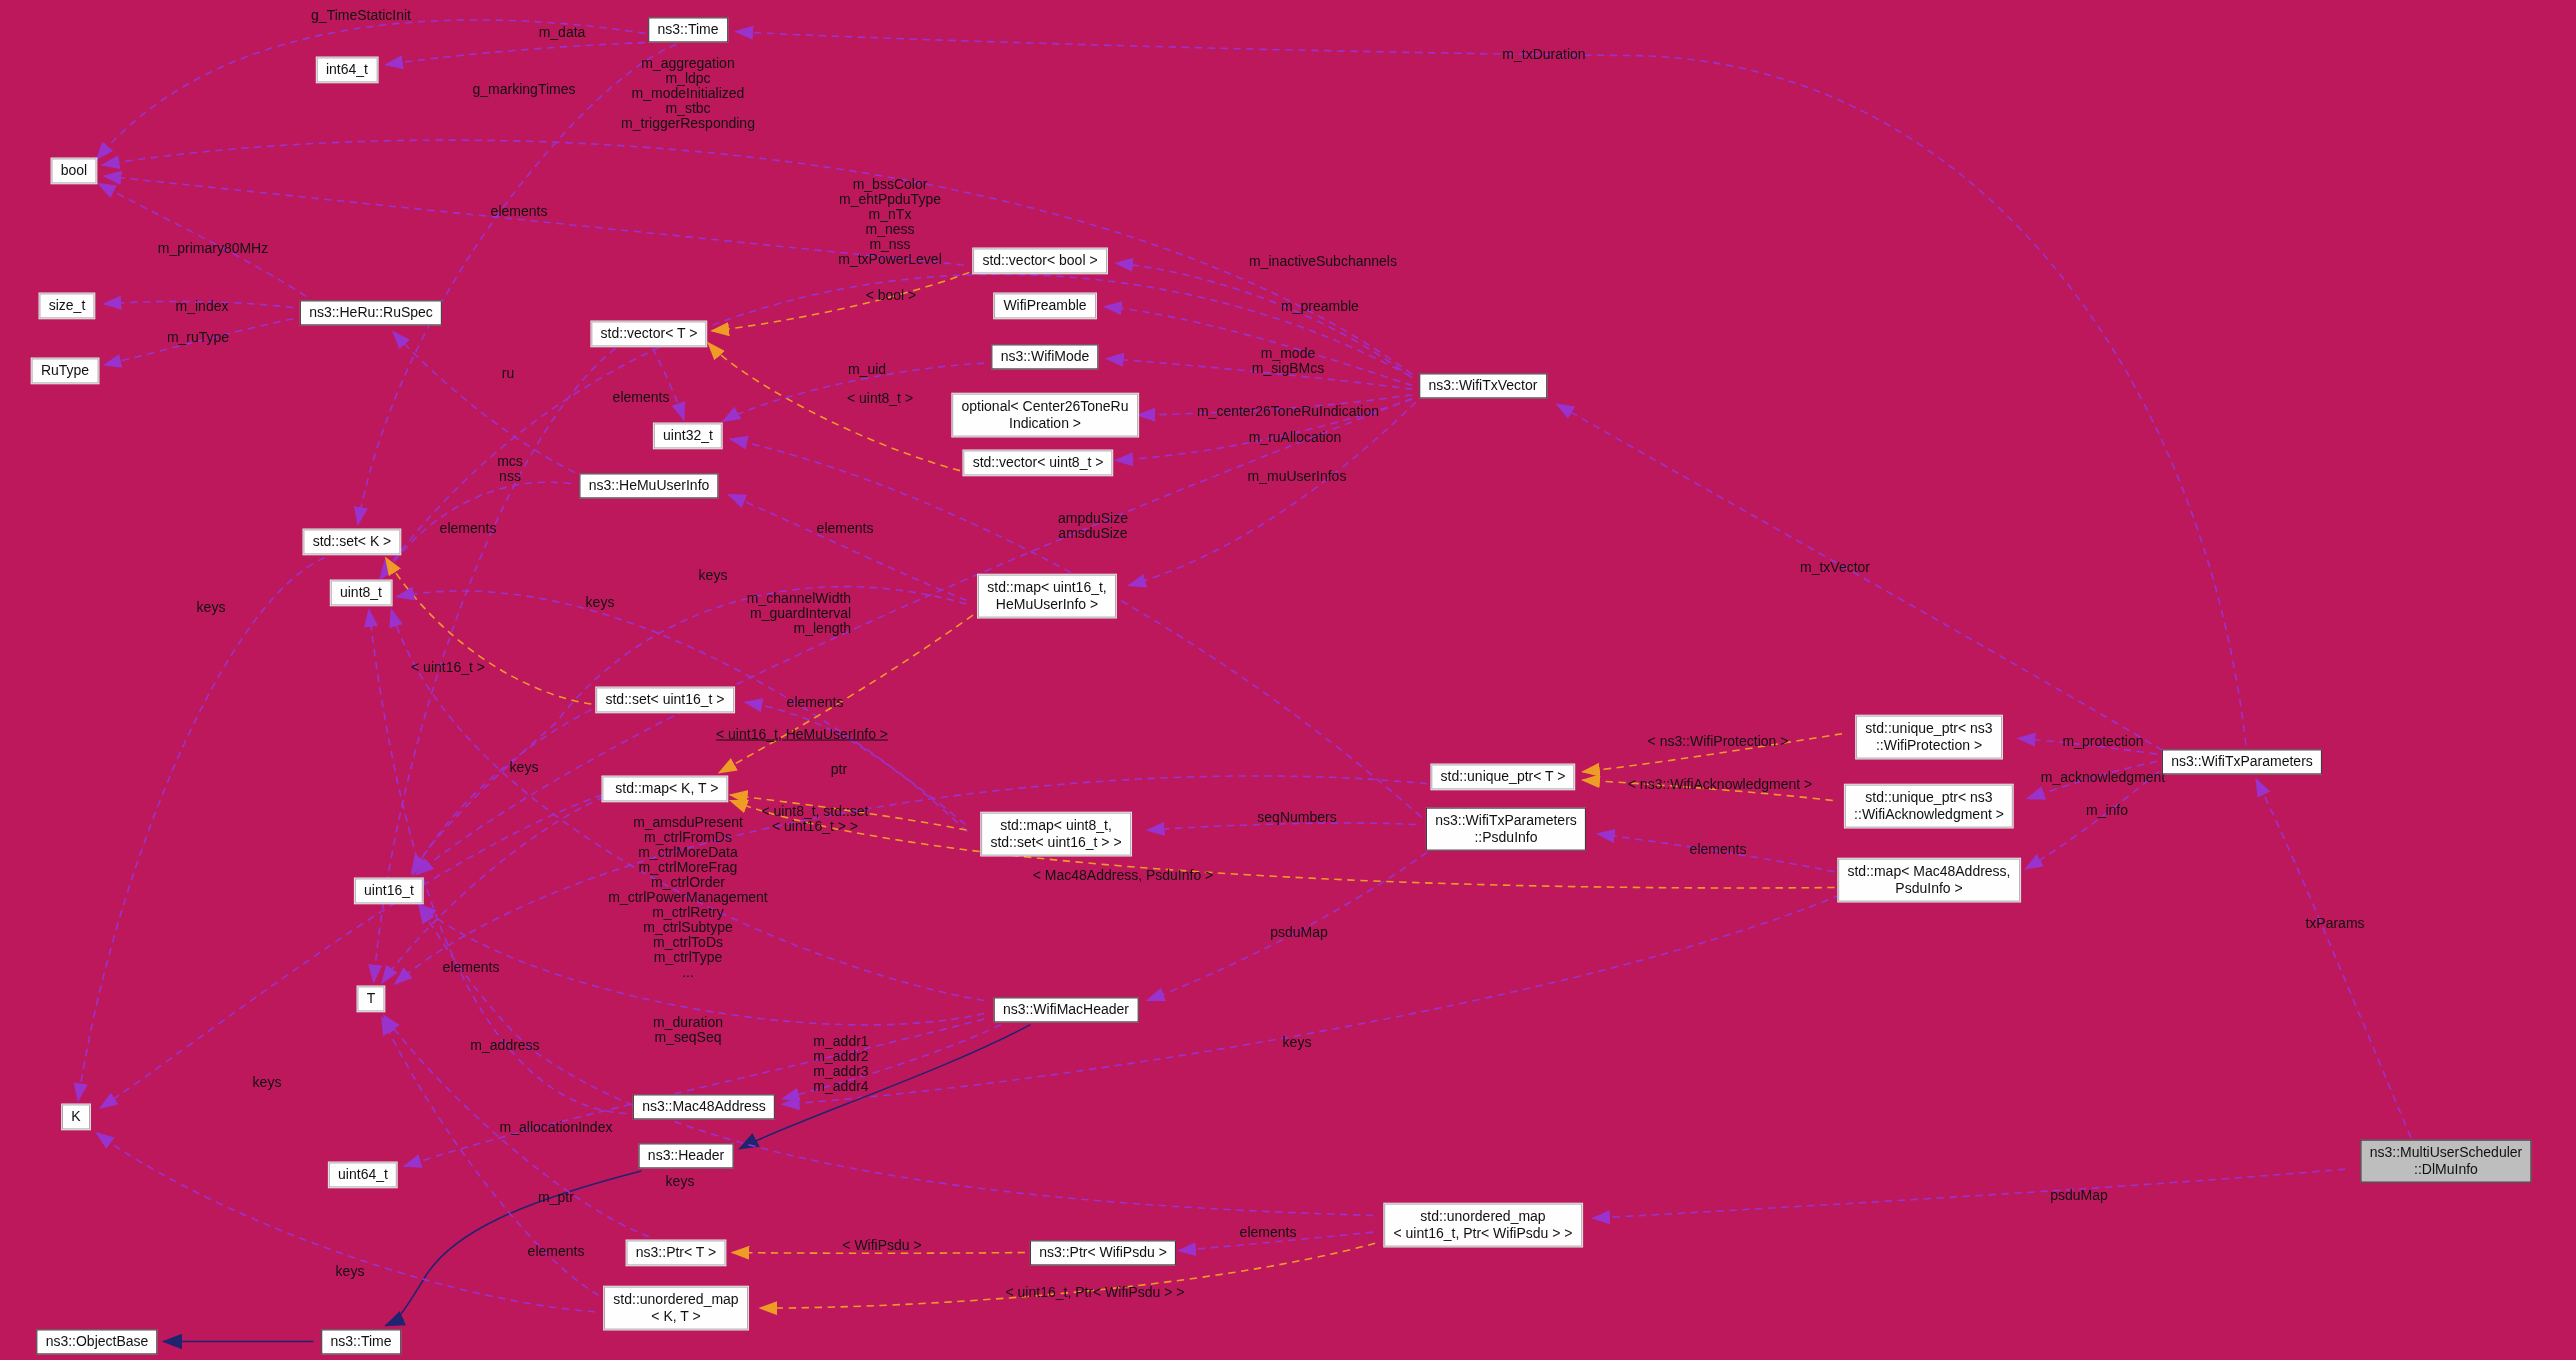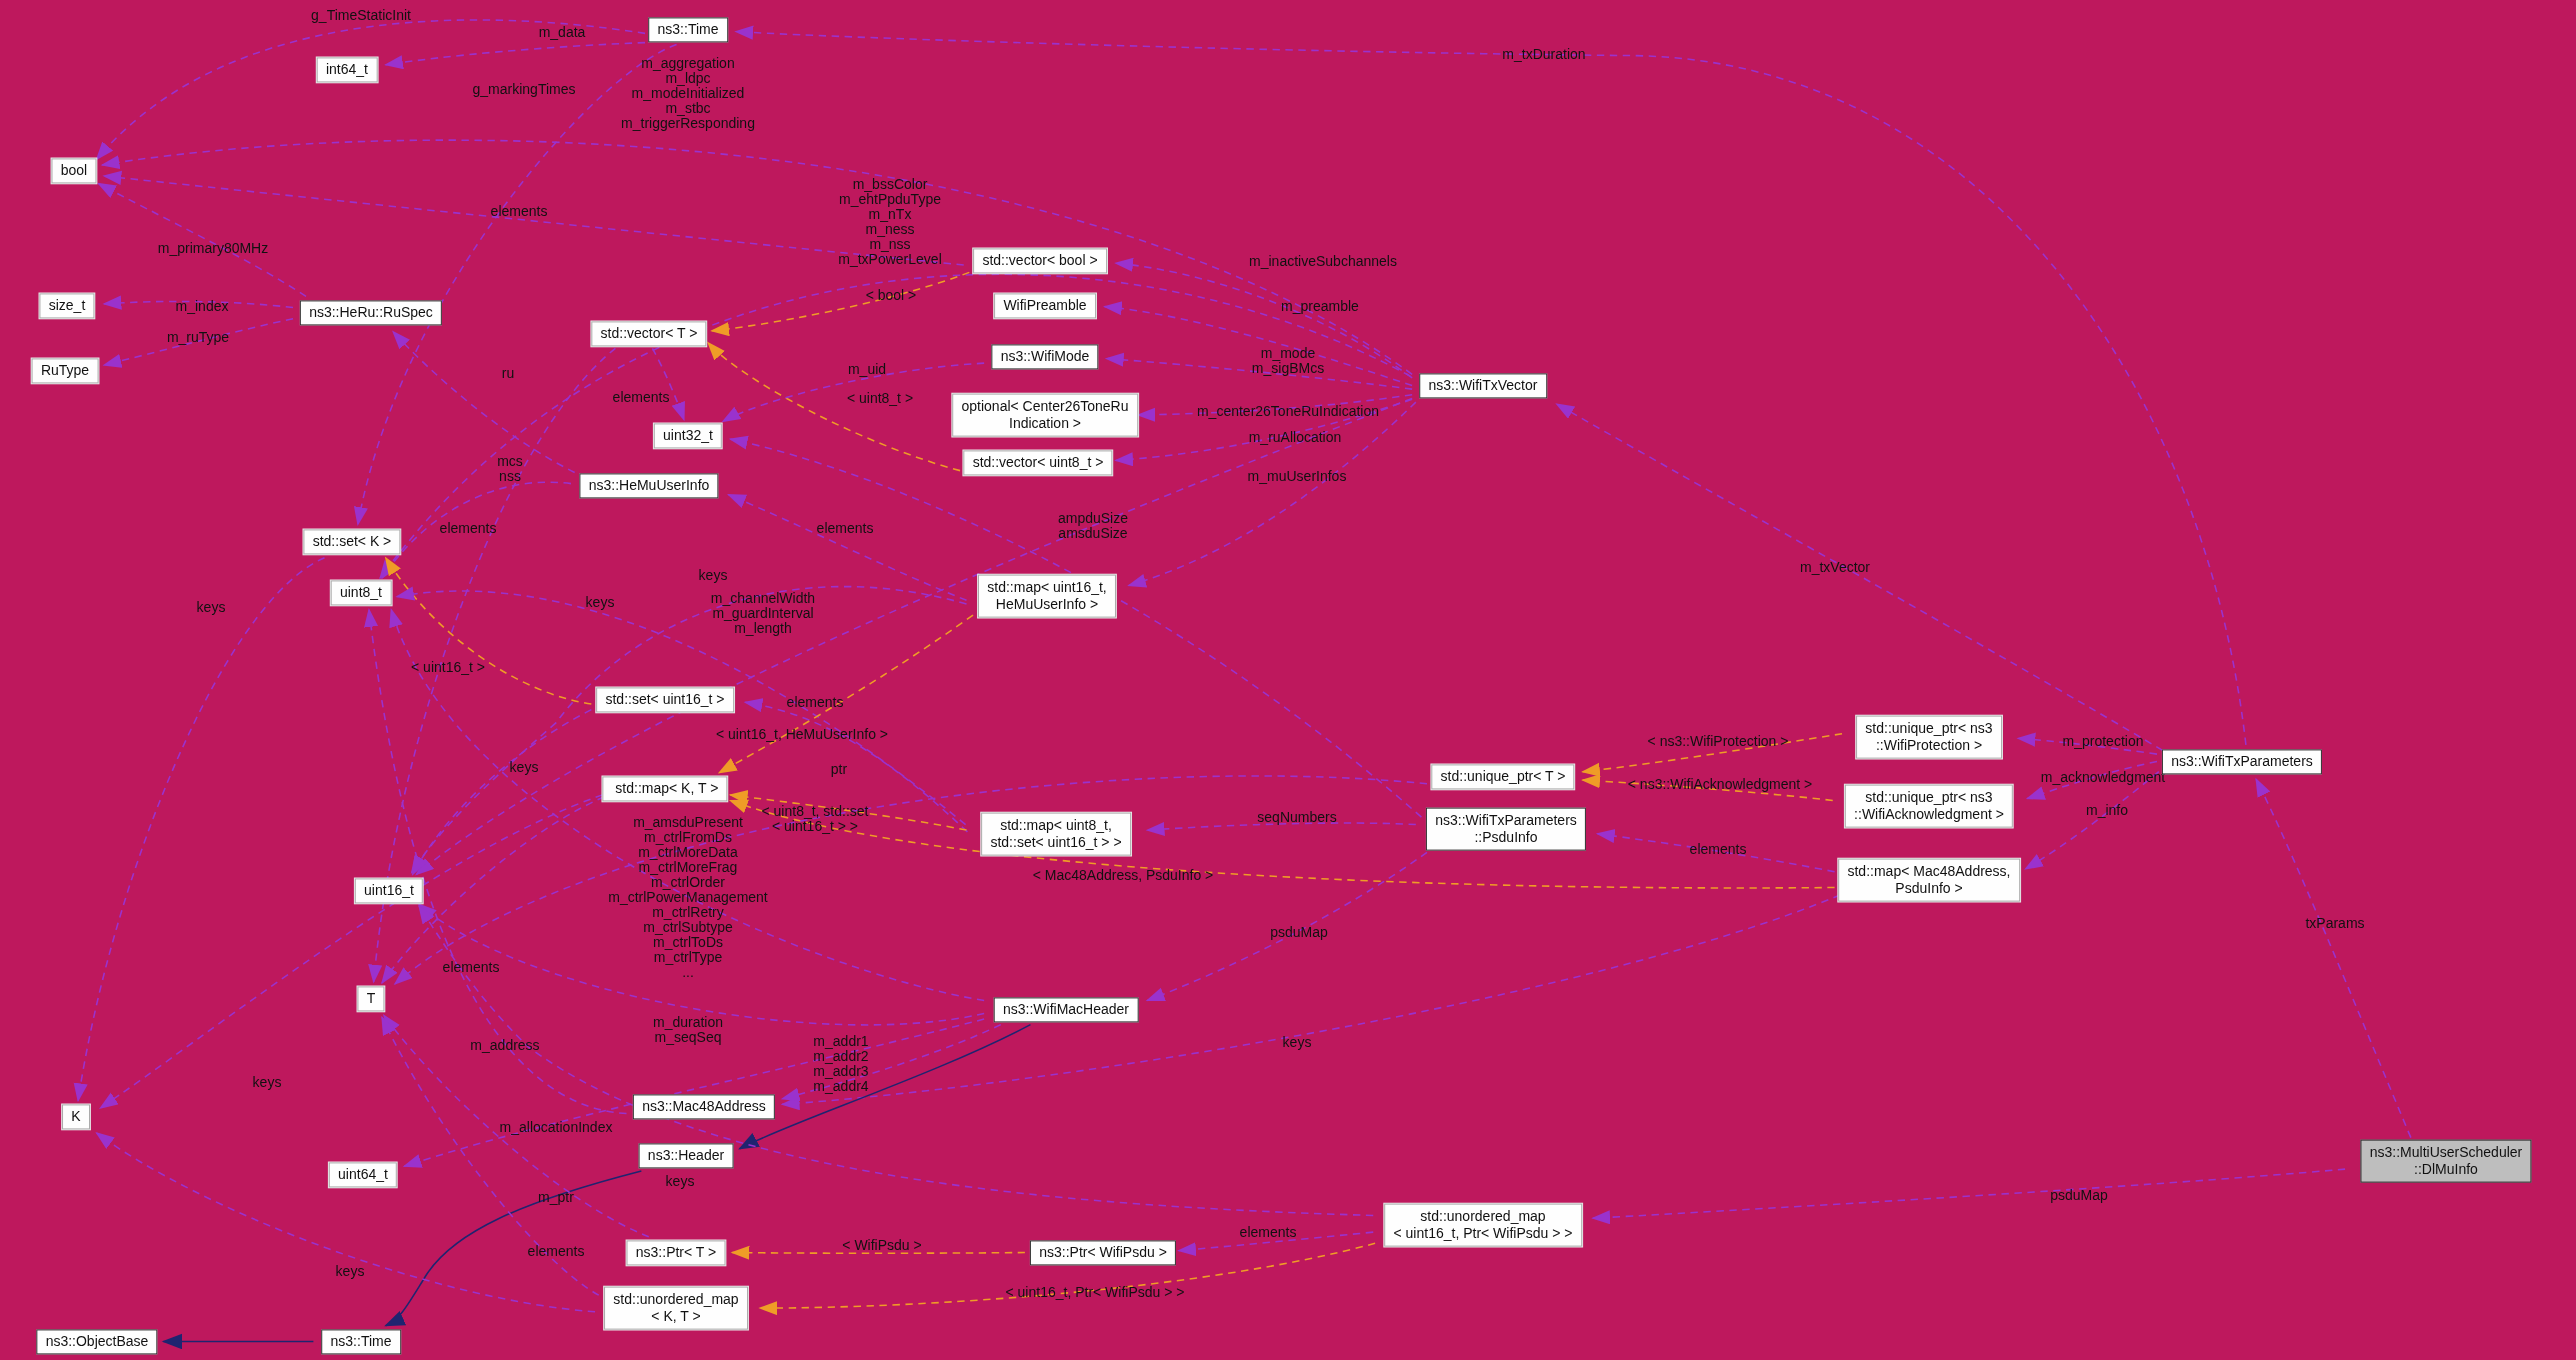--- a/index.html
+++ b/index.html
@@ -136,21 +136,21 @@
 nss</div>
     <div class="elabel" style="left: 202px; top: 306px;">m_index</div>
     <div class="elabel" style="left: 198px; top: 337px;">m_ruType</div>
     <div class="elabel" style="left: 213px; top: 248px;">m_primary80MHz</div>
     <div class="elabel" style="left: 845px; top: 528px;">elements</div>
     <div class="elabel" style="left: 713px; top: 575px;">keys</div>
     <div class="elabel" style="left: 211px; top: 607px;">keys</div>
     <div class="elabel" style="left: 448px; top: 667px;">&lt; uint16_t &gt;</div>
     <div class="elabel" style="left: 600px; top: 602px;">keys</div>
     <div class="elabel" style="left: 815px; top: 702px;">elements</div>
-    <div class="elabel" style="left: 802px; top: 734px;">&lt; uint16_t, HeMuUserInfo &gt;</div>
+    <div class="elabel" style="left: 802px; top: 734px; text-decoration: underline;">&lt; uint16_t, HeMuUserInfo &gt;</div>
     <div class="elabel" style="left: 815px; top: 819px;">&lt; uint8_t, std::set
 &lt; uint16_t &gt; &gt;</div>
     <div class="elabel" style="left: 1123px; top: 875px;">&lt; Mac48Address, PsduInfo &gt;</div>
     <div class="elabel" style="left: 1297px; top: 817px;">seqNumbers</div>
     <div class="elabel" style="left: 1299px; top: 932px;">psduMap</div>
     <div class="elabel" style="left: 1718px; top: 849px;">elements</div>
     <div class="elabel" style="left: 1297px; top: 1042px;">keys</div>
     <div class="elabel" style="left: 1718px; top: 741px;">&lt; ns3::WifiProtection &gt;</div>
     <div class="elabel" style="left: 1720px; top: 784px;">&lt; ns3::WifiAcknowledgment &gt;</div>
     <div class="elabel" style="left: 2103px; top: 741px;">m_protection</div>
@@ -182,21 +182,21 @@
     <div class="elabel" style="left: 267px; top: 1082px;">keys</div>
     <div class="elabel" style="left: 350px; top: 1271px;">keys</div>
     <div class="elabel" style="left: 556px; top: 1251px;">elements</div>
     <div class="elabel" style="left: 680px; top: 1181px;">keys</div>
     <div class="elabel" style="left: 1268px; top: 1232px;">elements</div>
     <div class="elabel" style="left: 882px; top: 1245px;">&lt; WifiPsdu &gt;</div>
     <div class="elabel" style="left: 1095px; top: 1292px;">&lt; uint16_t, Ptr&lt; WifiPsdu &gt; &gt;</div>
     <div class="elabel" style="left: 2335px; top: 923px;">txParams</div>
     <div class="elabel" style="left: 2079px; top: 1195px;">psduMap</div>
     <div class="elabel" style="left: 468px; top: 528px;">elements</div>
-    <div class="elabel" style="left: 763px; top: 613px;">m_channelWidth
+    <div class="elabel" style="left: 799px; top: 613px; text-align: right;">m_channelWidth
 m_guardInterval
 m_length</div>
     <div class="elabel" style="left: 524px; top: 767px;">keys</div>
     <div class="node bold" style="left: 688px; top: 30px;">ns3::Time</div>
     <div class="node" style="left: 347px; top: 70px;">int64_t</div>
     <div class="node" style="left: 74px; top: 171px;">bool</div>
     <div class="node" style="left: 67px; top: 306px;">size_t</div>
     <div class="node" style="left: 65px; top: 371px;">RuType</div>
     <div class="node bold" style="left: 371px; top: 313px;">ns3::HeRu::RuSpec</div>
     <div class="node" style="left: 649px; top: 334px;">std::vector&lt; T &gt;</div>

